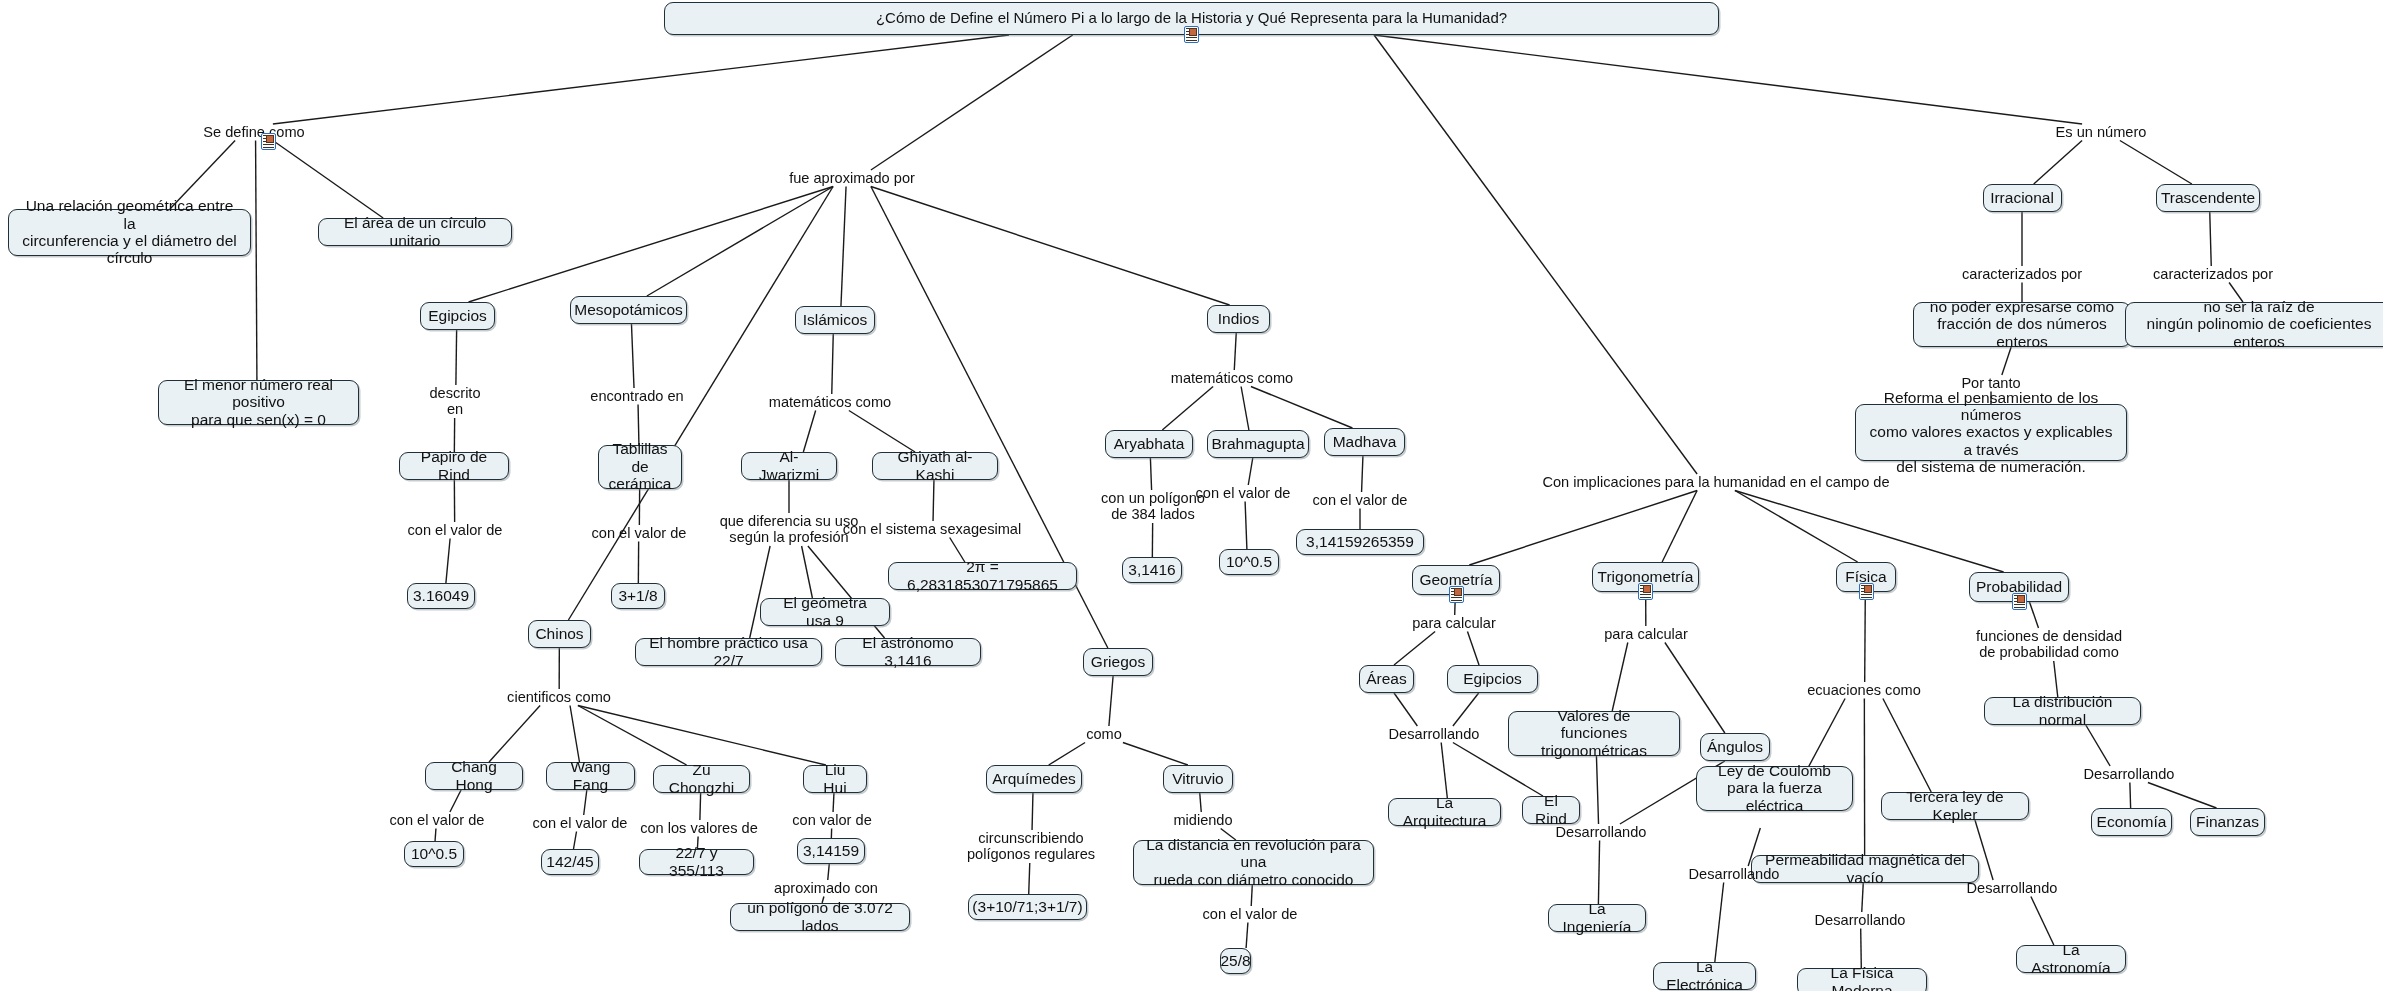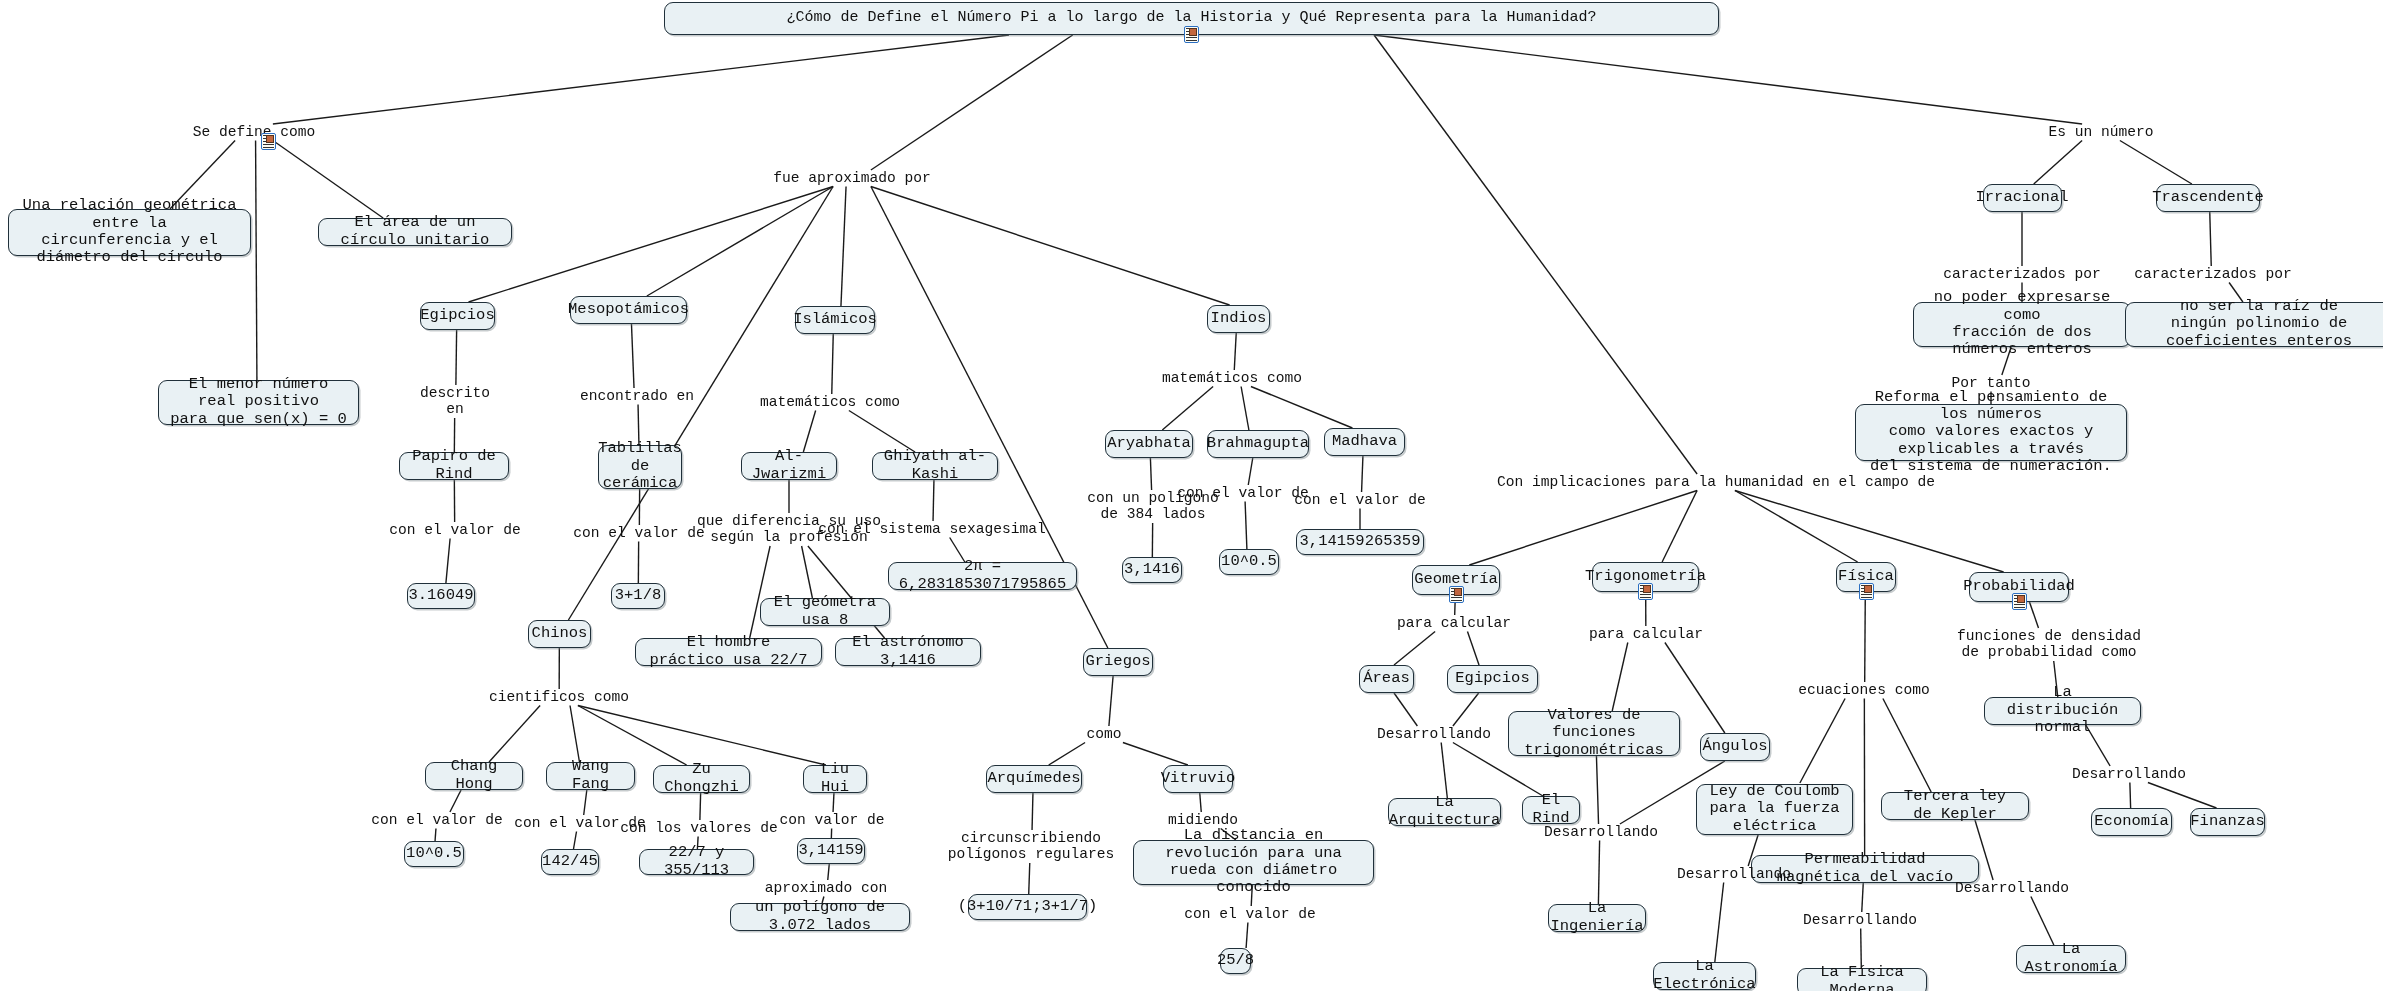--- a/index.html
+++ b/index.html
@@ -1,20 +1,20 @@
 <!DOCTYPE html>
 <html><head>
 <meta charset="utf-8">
 <style>
   html,body{margin:0;padding:0;background:#ffffff;}
   #canvas{
     position:relative;
     width:2383px;height:991px;
     background:#ffffff;
-    font-family:Liberation Mono, monospace;
+    font-family:Liberation Sans, sans-serif;
     overflow:hidden;
   }
   svg#links{position:absolute;left:0;top:0;width:2383px;height:991px;pointer-events:none;}
   svg#links line,svg#links polyline,svg#links path{stroke:#1a1a1a;stroke-width:1.4px;fill:none;}
   
   .node{
     position:absolute;
     box-sizing:border-box;
     background:#e9f1f4;
     border:1.3px solid #20303a;
@@ -190,21 +190,21 @@
       <div class="node" style="left: 570px; top: 296px; width: 117px; height: 28px;">Mesopotámicos</div>
       <div class="node" style="left: 795px; top: 306px; width: 80px; height: 28px;">Islámicos</div>
       <div class="node" style="left: 1207px; top: 305px; width: 63px; height: 28px;">Indios</div>
       <div class="node" style="left: 399px; top: 452px; width: 110px; height: 28px;">Papiro de Rind</div>
       <div class="node" style="left: 598px; top: 445px; width: 84px; height: 44px;">Tablillas de
 cerámica</div>
       <div class="node" style="left: 407px; top: 583px; width: 68px; height: 26px;">3.16049</div>
       <div class="node" style="left: 611px; top: 583px; width: 54px; height: 26px;">3+1/8</div>
       <div class="node" style="left: 741px; top: 452px; width: 96px; height: 28px;">Al-Jwarizmi</div>
       <div class="node" style="left: 872px; top: 452px; width: 126px; height: 28px;">Ghiyath al-Kashi</div>
-      <div class="node" style="left: 760px; top: 598px; width: 130px; height: 28px;">El geómetra usa 8</div>
+      <div class="node" style="left: 760px; top: 598px; width: 130px; height: 28px;">El geómetra usa 9</div>
       <div class="node" style="left: 635px; top: 638px; width: 187px; height: 28px;">El hombre práctico usa 22/7</div>
       <div class="node" style="left: 835px; top: 638px; width: 146px; height: 28px;">El astrónomo 3,1416</div>
       <div class="node" style="left: 888px; top: 562px; width: 189px; height: 28px;">2π = 6,2831853071795865</div>
       <div class="node" style="left: 528px; top: 620px; width: 63px; height: 28px;">Chinos</div>
       <div class="node" style="left: 425px; top: 762px; width: 98px; height: 28px;">Chang Hong</div>
       <div class="node" style="left: 546px; top: 762px; width: 89px; height: 28px;">Wang Fang</div>
       <div class="node" style="left: 653px; top: 765px; width: 97px; height: 28px;">Zu Chongzhi</div>
       <div class="node" style="left: 803px; top: 765px; width: 64px; height: 28px;">Liu Hui</div>
       <div class="node" style="left: 404px; top: 841px; width: 60px; height: 26px;">10^0.5</div>
       <div class="node" style="left: 541px; top: 849px; width: 58px; height: 26px;">142/45</div>
@@ -245,21 +245,21 @@
         <b></b>
       </div>
       <div class="node" style="left: 1359px; top: 665px; width: 55px; height: 28px;">Áreas</div>
       <div class="node" style="left: 1447px; top: 665px; width: 91px; height: 28px;">Egipcios</div>
       <div class="node" style="left: 1508px; top: 711px; width: 172px; height: 45px;">Valores de
 funciones trigonométricas</div>
       <div class="node" style="left: 1700px; top: 733px; width: 70px; height: 28px;">Ángulos</div>
       <div class="node" style="left: 1388px; top: 798px; width: 113px; height: 28px;">La Arquitectura</div>
       <div class="node" style="left: 1522px; top: 796px; width: 58px; height: 28px;">El Rind</div>
       <div class="node" style="left: 1548px; top: 904px; width: 98px; height: 28px;">La Ingeniería</div>
-      <div class="node" style="left: 1696px; top: 784px; width: 157px; height: 51px;">Ley de Coulomb
+      <div class="node" style="left: 1696px; top: 766px; width: 157px; height: 45px; border-radius: 11px;">Ley de Coulomb
 para la fuerza eléctrica</div>
       <div class="node" style="left: 1881px; top: 792px; width: 148px; height: 28px;">Tercera ley de Kepler</div>
       <div class="node" style="left: 1751px; top: 855px; width: 228px; height: 28px;">Permeabilidad magnética del vacío</div>
       <div class="node" style="left: 1653px; top: 962px; width: 103px; height: 28px;">La Electrónica</div>
       <div class="node" style="left: 1797px; top: 968px; width: 130px; height: 28px;">La Física Moderna</div>
       <div class="node" style="left: 2016px; top: 945px; width: 110px; height: 28px;">La Astronomía</div>
       <div class="node" style="left: 1984px; top: 697px; width: 157px; height: 28px;">La distribución normal</div>
       <div class="node" style="left: 2091px; top: 808px; width: 81px; height: 28px;">Economía</div>
       <div class="node" style="left: 2190px; top: 808px; width: 75px; height: 28px;">Finanzas</div>
       <div class="phrase" style="left: 254px; top: 124px;">Se define como</div>

